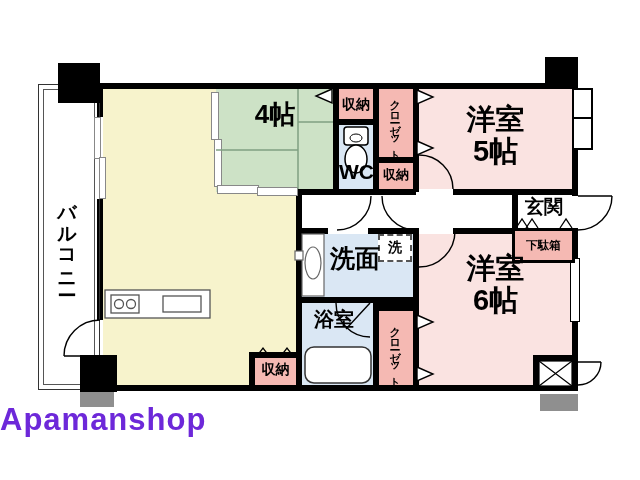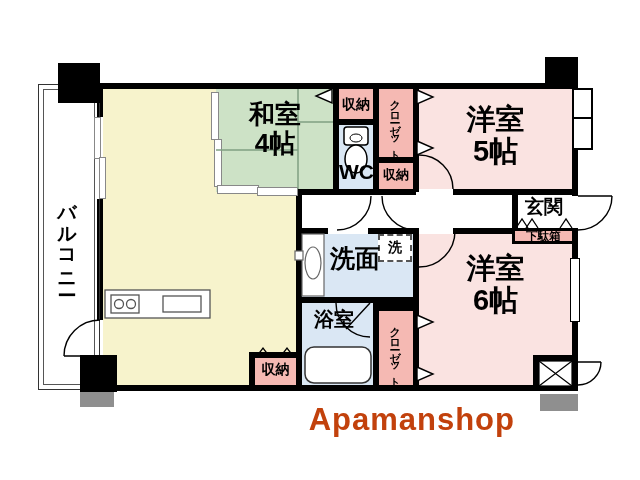--- a/index.html
+++ b/index.html
@@ -13,21 +13,21 @@
   .label{position:absolute;font-weight:bold;color:#000;text-align:center;line-height:1.1;}
   .vtext{writing-mode:vertical-rl;text-orientation:upright;letter-spacing:2px;}
   .outline{position:absolute;border:1.5px solid #333;box-sizing:border-box;background:transparent;}
   .pane{position:absolute;background:#fff;border:1px solid #888;box-sizing:border-box;}
   .winbox{position:absolute;background:#fff;border:2px solid #000;box-sizing:border-box;}
   .dashbox{position:absolute;background:#fff;border:2px dashed #555;box-sizing:border-box;
            display:flex;align-items:center;justify-content:center;font-weight:bold;}
   .shoebox{position:absolute;background:#F5B9B3;border:3px solid #000;box-sizing:border-box;
            display:flex;align-items:center;justify-content:center;font-weight:bold;}
   svg.overlay{position:absolute;left:0;top:0;pointer-events:none;}
-  .logo{position:absolute;width:515px;text-align:right;color:#c2410c;font-weight:600;letter-spacing:1px;}
+  .logo{position:absolute;width:515px;text-align:left;color:#6d28d9;font-weight:600;letter-spacing:1px;}
 </style>
 </head>
 <body>
 
 <div class="plan">
 
   <div class="fill" style="left:97px;top:83px;width:481px;height:308px;background:#fff;"></div>
 
   <div class="fill" style="left:103px;top:89px;width:196px;height:296px;background:#F7F3CC;"></div>
   <div class="fill" style="left:216px;top:89px;width:120px;height:103px;background:#CDE2C6;"></div>
@@ -84,21 +84,21 @@
   <div class="winbox" style="left:572px;top:88px;width:21px;height:62px;"></div>
   <div class="wall" style="left:574px;top:117px;width:17px;height:2px;"></div>
   <div class="winbox" style="left:570px;top:258px;width:10px;height:64px;border-width:1.5px;"></div>
 
   <div class="col" style="left:58px;top:63px;width:42px;height:40px;"></div>
   <div class="col" style="left:80px;top:355px;width:37px;height:37px;"></div>
   <div class="shadow" style="left:80px;top:392px;width:34px;height:15px;"></div>
   <div class="col" style="left:545px;top:57px;width:33px;height:27px;"></div>
   <div class="shadow" style="left:540px;top:394px;width:38px;height:17px;"></div>
 
-  <div class="shoebox" style="left:512px;top:228px;width:63px;height:16px;align-items:center;">
+  <div class="shoebox" style="left:512px;top:228px;width:63px;height:35px;align-items:center;">
     <span class="abs" style="position:static;font-size:11.5px;">下駄箱</span>
   </div>
   <div class="dashbox" style="left:378px;top:234px;width:34px;height:28px;">
     <span style="font-size:14px;">洗</span>
   </div>
 
   <svg class="overlay" width="640" height="480" viewBox="0 0 640 480">
 
     <g stroke="#7F9F82" stroke-width="1.5" fill="none">
       <path d="M 298 89 V 189"></path>
@@ -158,21 +158,20 @@
       <path d="M 560 228 L 566 219 L 572 228"></path>
       <path d="M 257 356 L 263 348 L 269 356"></path>
       <path d="M 281 356 L 287 348 L 293 356"></path>
     </g>
   </svg>
 
   <div class="label vtext" style="left:56px;top:166px;height:145px;font-size:19px;">バルコニー</div>
 
 
   <div class="label" style="left:216px;top:100px;width:118px;font-size:26px;">
-    <div>和室</div>
     <div>4帖</div>
   </div>
 
   <div class="label" style="left:419px;top:104px;width:153px;font-size:29px;">
     <div>洋室</div>
     <div>5帖</div>
   </div>
 
   <div class="label" style="left:419px;top:253px;width:153px;font-size:29px;">
     <div>洋室</div>

